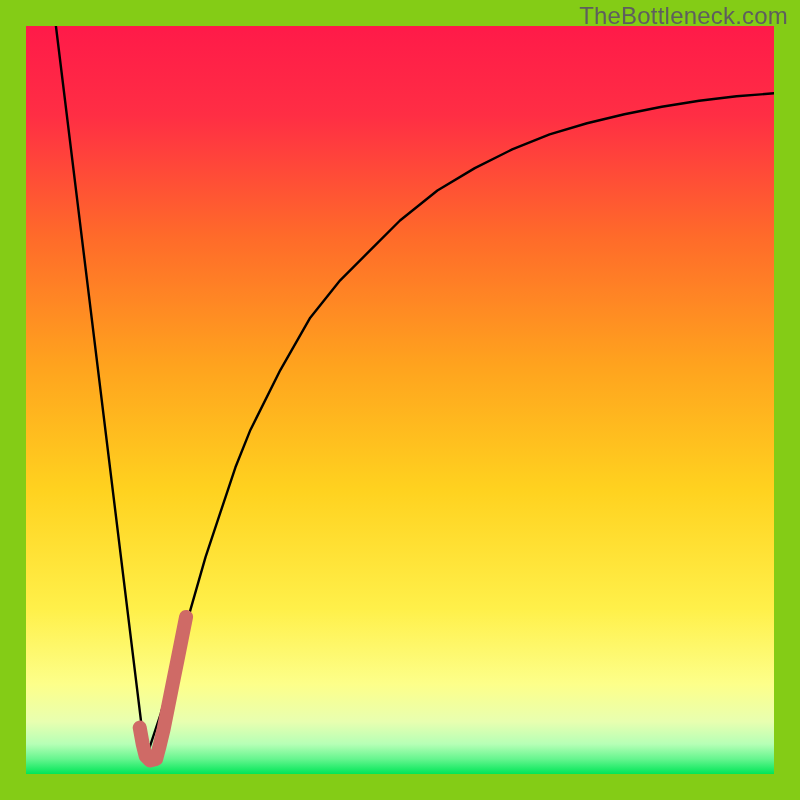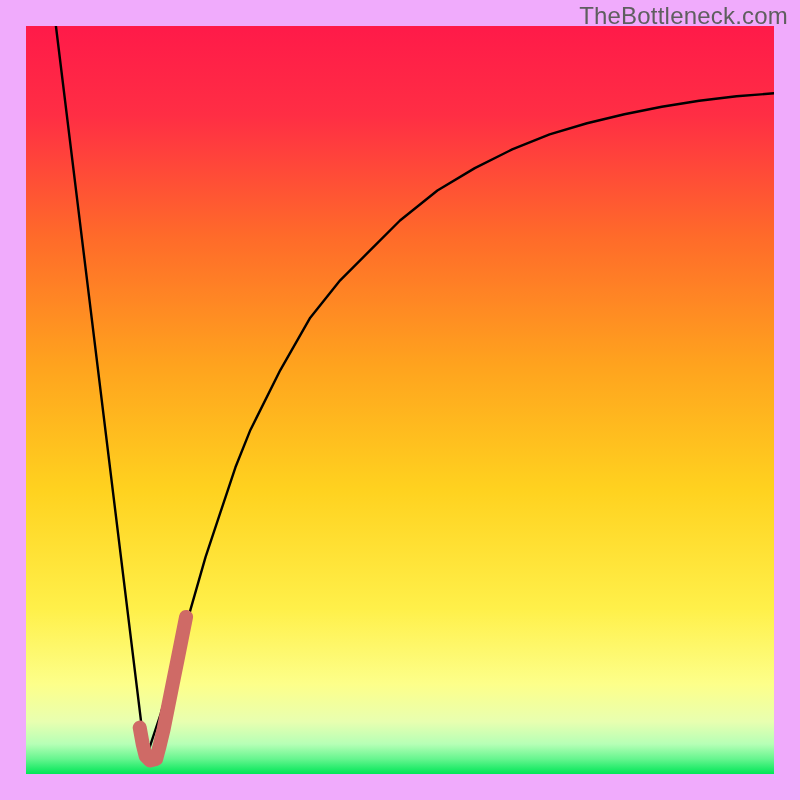--- a/index.html
+++ b/index.html
@@ -8,21 +8,21 @@
     width: 800px;
     height: 800px;
     overflow: hidden;
     background: #000;
     font-family: Arial, Helvetica, sans-serif;
   }
   .frame {
     position: relative;
     width: 800px;
     height: 800px;
-    background: #f0abfc;
+    background: #84cc16;
   }
   .plot-area {
     position: absolute;
     left: 26px;
     top: 26px;
     width: 748px;
     height: 748px;
     overflow: hidden;
   }
   .gradient-bg {

